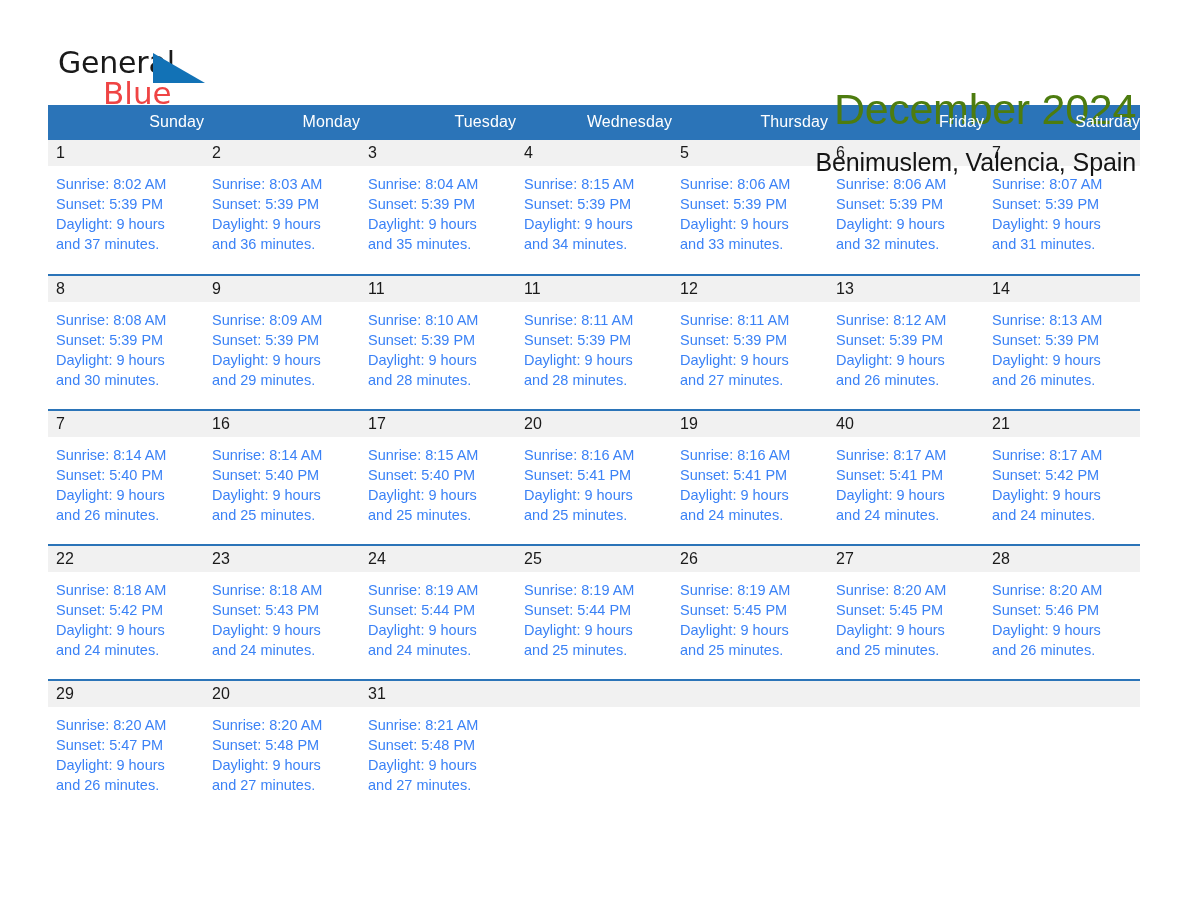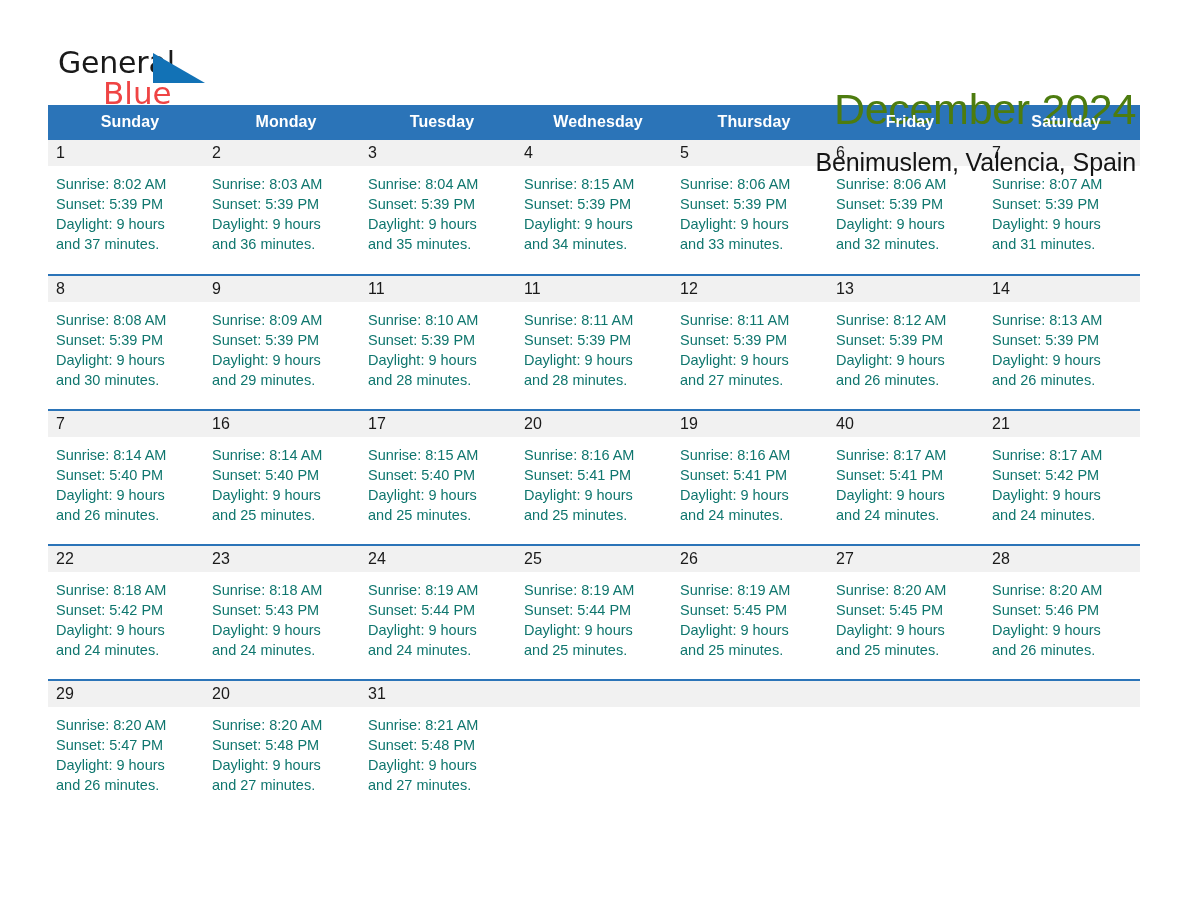--- a/index.html
+++ b/index.html
@@ -90,22 +90,22 @@
     width: 1092px;
     margin-top: 21px;
     border-collapse: collapse;
     table-layout: fixed;
   }
 
   .calendar thead th {
     background: #2b74b8;
     color: #ffffff;
     font-size: 16px;
-    font-weight: bold;
-    text-align: center;
+    font-weight: normal;
+    text-align: right;
     padding: 8px 0 9px 8px;
     height: 17px;
     letter-spacing: 0.1px;
   }
 
   .week-row {
     height: 135px;
   }
   .week-row > td {
     vertical-align: top;
@@ -131,21 +131,21 @@
   .day-num {
     font-size: 16px;
     line-height: 20px;
     color: #1a1a1a;
   }
 
   .detail {
     padding: 8px 8px 0 8px;
     font-size: 14.5px;
     line-height: 20px;
-    color: #0f766e;
+    color: #3b82f6;
     white-space: pre-line;
   }
 
   td.empty .day-band { background: #f1f1f1; }
   td.empty .detail { visibility: hidden; }
 </style>
 </head>
 <body>
 
 <div class="page">

